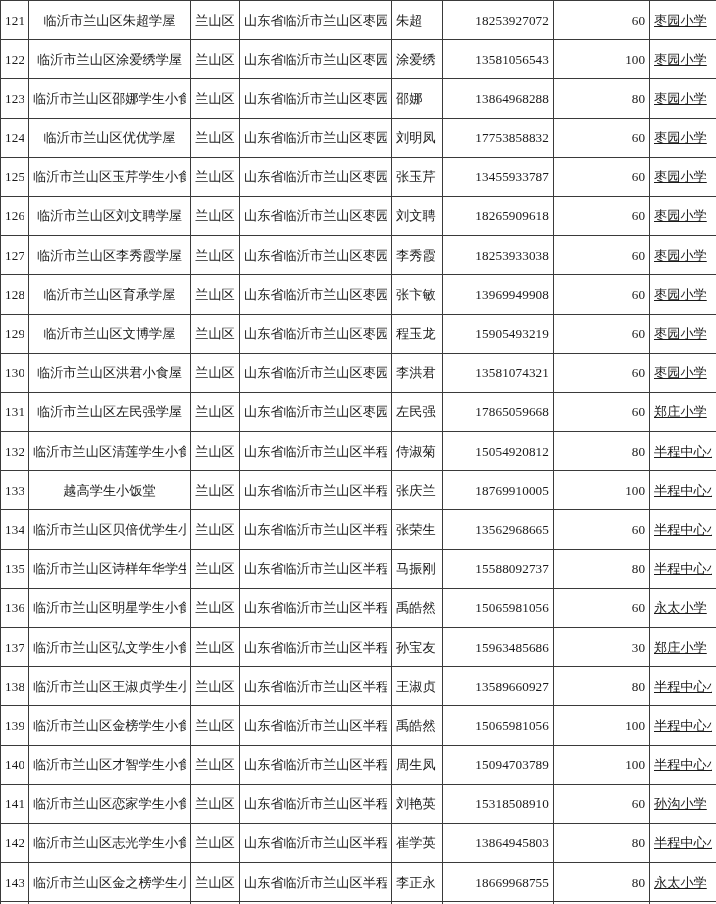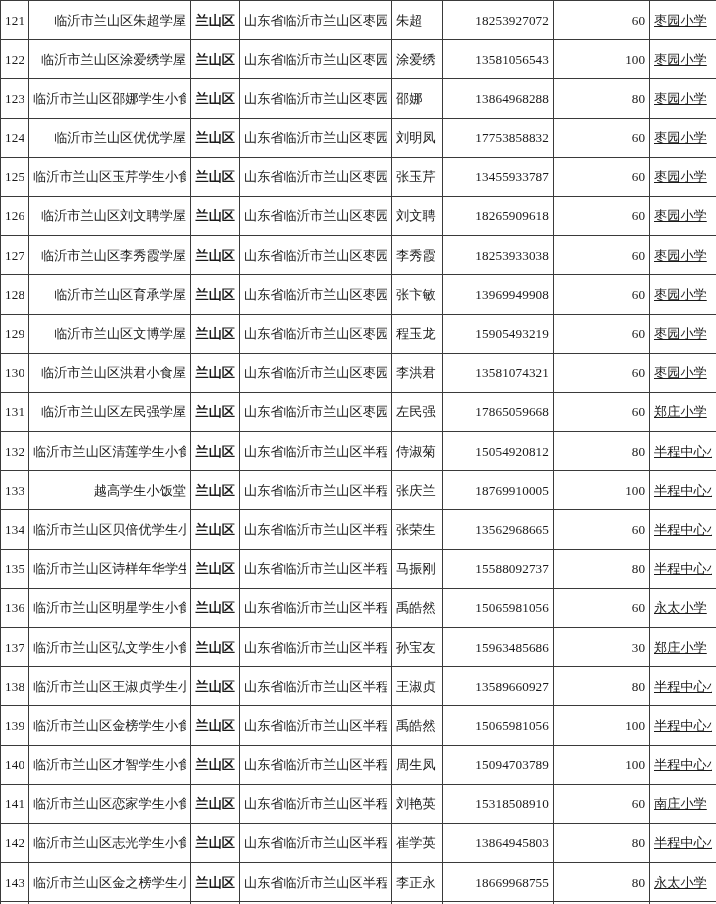--- a/index.html
+++ b/index.html
@@ -53,28 +53,27 @@
   col.c-sch   { width: 67px; }
 
   td.idx {
     text-align: right;
     font-size: 12.4px;
     padding-right: 4px;
     letter-spacing: 0.2px;
     margin-left: 24px;
   }
   td.name {
-    text-align: right;
+    text-align: center;
     padding-left: 5px;
     margin-left: 8px;
   }
   td.dist {
-    text-align: right;
+    text-align: center;
     padding-left: 5px;
-    font-weight: bold;
   }
   td.addr {
     text-align: left;
     padding-left: 5px;
     border-right: none;
   }
   td.person {
     text-align: left;
     padding-left: 2px;
     border-left: 1px solid #3a3a3a;
@@ -653,21 +652,21 @@
           <td class="person">
             <span class="clip">刘艳英</span>
           </td>
           <td class="tel">
             <span class="clip">15318508910</span>
           </td>
           <td class="qty">
             <span class="clip">60</span>
           </td>
           <td class="school">
-            <span class="clip">南庄小学</span>
+            <span class="clip">孙沟小学</span>
           </td>
         </tr>
         <tr>
           <td class="idx">
             <span class="clip">142</span>
           </td>
           <td class="name">
             <span class="clip">临沂市兰山区志光学生小食堂</span>
           </td>
           <td class="dist">

